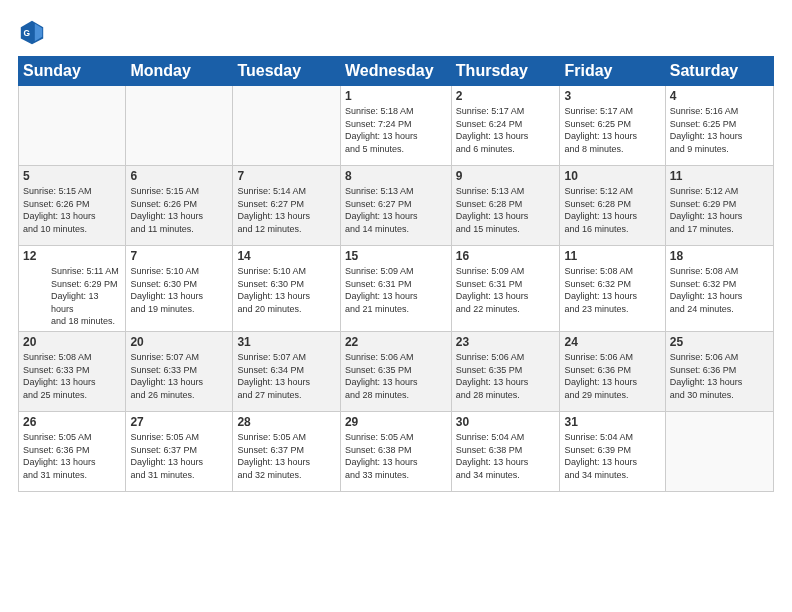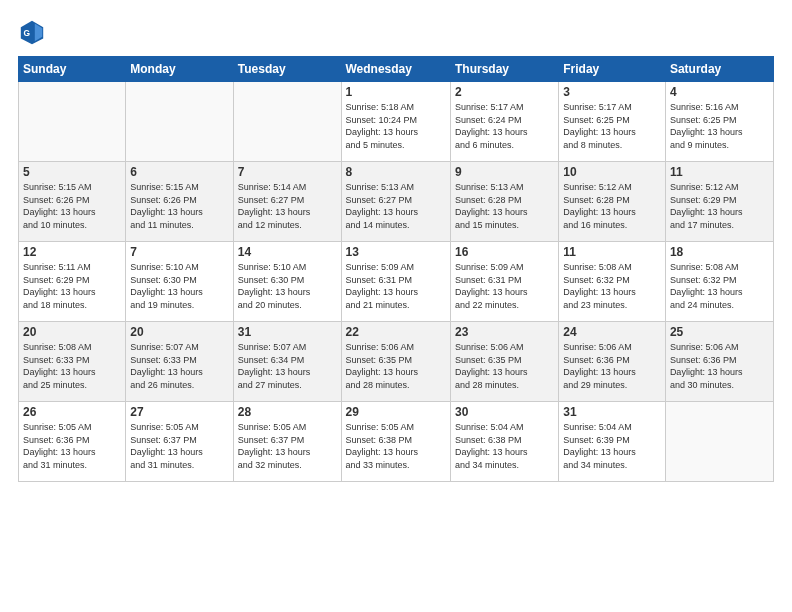--- a/index.html
+++ b/index.html
@@ -58,21 +58,21 @@
       font-size: 14px;
       color: #555;
     }
     .calendar {
       width: 100%;
       border-collapse: collapse;
     }
     .calendar th {
       background: #1a5fa8;
       color: #fff;
-      font-size: 12px;
+      font-size: 16px;
       font-weight: bold;
       padding: 5px 4px;
       text-align: left;
       border: 1px solid #1a5fa8;
     }
     .calendar td {
       border: 1px solid #ccc;
       vertical-align: top;
       padding: 3px 4px;
       width: 113px;
@@ -134,21 +134,21 @@
         </tr>
     </thead>
     <tbody id="calendar-body">
     <tr>
           <td class="empty"></td>
           <td class="empty"></td>
           <td class="empty"></td>
           <td>
             <span class="day-num">1</span>
             <div class="day-detail" style="white-space: pre-line;">Sunrise: 5:18 AM
-Sunset: 10:24 PM
+Sunset: 7:24 PM
 Daylight: 13 hours
 and 5 minutes.</div>
           </td>
           <td>
             <span class="day-num">2</span>
             <div class="day-detail" style="white-space: pre-line;">Sunrise: 5:17 AM
 Sunset: 6:24 PM
 Daylight: 13 hours
 and 6 minutes.</div>
           </td>
@@ -214,41 +214,41 @@
             <span class="day-num">11</span>
             <div class="day-detail" style="white-space: pre-line;">Sunrise: 5:12 AM
 Sunset: 6:29 PM
 Daylight: 13 hours
 and 17 minutes.</div>
           </td>
         </tr>
         <tr>
           <td>
             <span class="day-num">12</span>
-            <div class="day-detail" style="white-space: pre-line;">Sunrise: 5:11 AM
+            <div class="day-detail" style="white-space: pre-line; margin-left: 28px;">Sunrise: 5:11 AM
 Sunset: 6:29 PM
 Daylight: 13 hours
 and 18 minutes.</div>
           </td>
           <td>
             <span class="day-num">7</span>
             <div class="day-detail" style="white-space: pre-line;">Sunrise: 5:10 AM
 Sunset: 6:30 PM
 Daylight: 13 hours
 and 19 minutes.</div>
           </td>
           <td>
             <span class="day-num">14</span>
             <div class="day-detail" style="white-space: pre-line;">Sunrise: 5:10 AM
 Sunset: 6:30 PM
 Daylight: 13 hours
 and 20 minutes.</div>
           </td>
           <td>
-            <span class="day-num">13</span>
+            <span class="day-num">15</span>
             <div class="day-detail" style="white-space: pre-line;">Sunrise: 5:09 AM
 Sunset: 6:31 PM
 Daylight: 13 hours
 and 21 minutes.</div>
           </td>
           <td>
             <span class="day-num">16</span>
             <div class="day-detail" style="white-space: pre-line;">Sunrise: 5:09 AM
 Sunset: 6:31 PM
 Daylight: 13 hours

